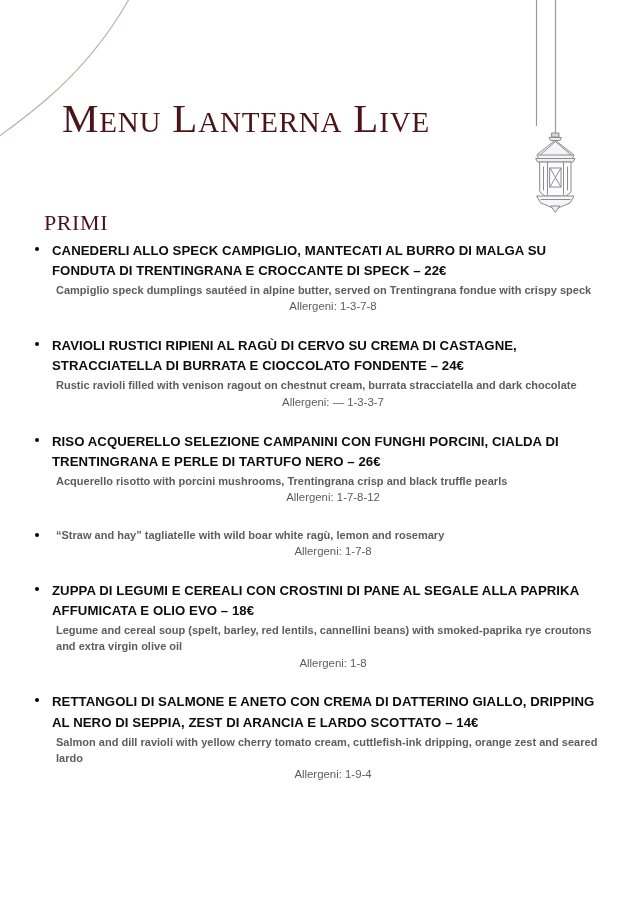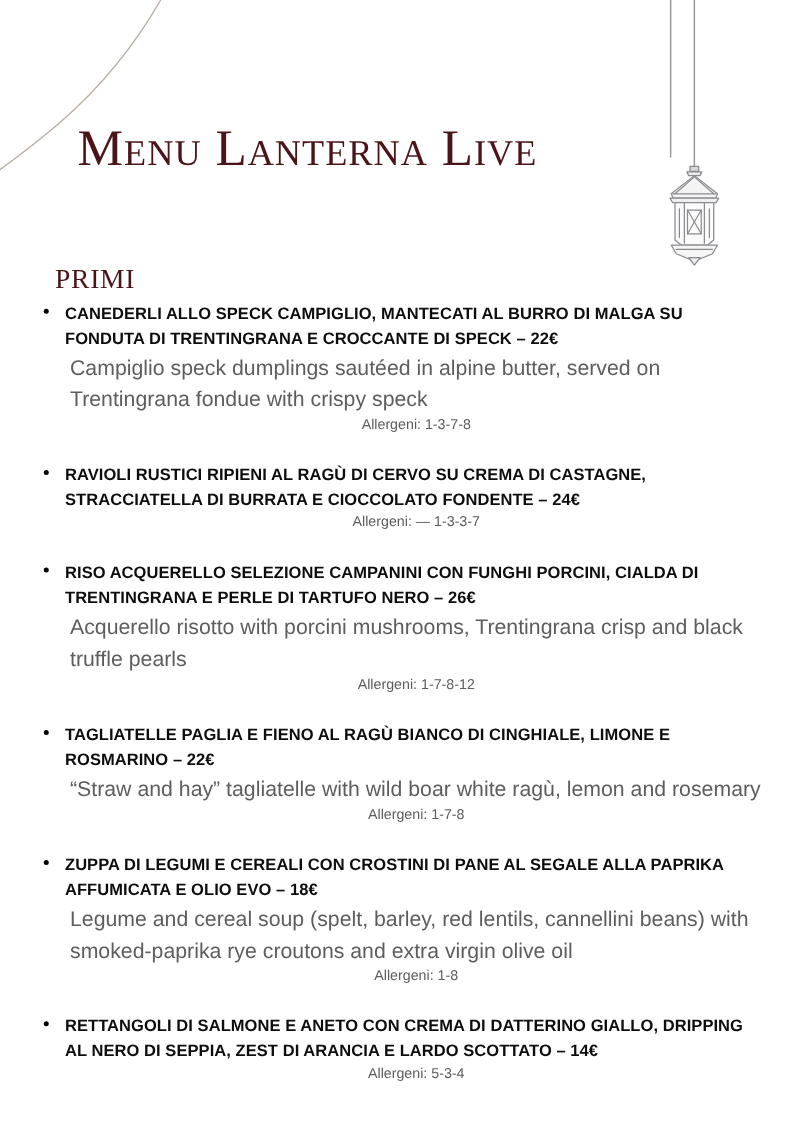--- a/index.html
+++ b/index.html
@@ -88,22 +88,22 @@
     font-size: 13.2px;
     font-weight: 700;
     color: #0d0d0d;
     line-height: 1.52;
     letter-spacing: 0.06px;
   }
 
   .item-desc {
     margin: 1px 0 0 4px;
     font-family: "Liberation Sans", sans-serif;
-    font-size: 17px;
-    font-weight: 400;
+    font-size: 11px;
+    font-weight: 700;
     color: #5d5d5d;
     line-height: 1.48;
     letter-spacing: 0.01px;
   }
 
   .item-allergens {
     margin: 0 0 0 4px;
     font-family: "Liberation Sans", sans-serif;
     font-size: 11.4px;
     font-weight: 400;
@@ -162,43 +162,44 @@
   <li class="menu-item">
     <span class="bullet"></span>
     <p class="item-title">CANEDERLI ALLO SPECK CAMPIGLIO, MANTECATI AL BURRO DI MALGA SU FONDUTA DI TRENTINGRANA E CROCCANTE DI SPECK – 22€</p>
     <p class="item-desc">Campiglio speck dumplings sautéed in alpine butter, served on Trentingrana fondue with crispy speck</p>
     <p class="item-allergens">Allergeni: 1-3-7-8</p>
   </li>
 
   <li class="menu-item">
     <span class="bullet"></span>
     <p class="item-title">RAVIOLI RUSTICI RIPIENI AL RAGÙ DI CERVO SU CREMA DI CASTAGNE, STRACCIATELLA DI BURRATA E CIOCCOLATO FONDENTE – 24€</p>
+    <p class="item-desc">Rustic ravioli filled with venison ragout on chestnut cream, burrata stracciatella and dark chocolate</p>
     <p class="item-allergens">Allergeni: — 1-3-3-7</p>
   </li>
 
   <li class="menu-item">
     <span class="bullet"></span>
     <p class="item-title">RISO ACQUERELLO SELEZIONE CAMPANINI CON FUNGHI PORCINI, CIALDA DI TRENTINGRANA E PERLE DI TARTUFO NERO – 26€</p>
     <p class="item-desc">Acquerello risotto with porcini mushrooms, Trentingrana crisp and black truffle pearls</p>
     <p class="item-allergens">Allergeni: 1-7-8-12</p>
   </li>
 
   <li class="menu-item">
     <span class="bullet"></span>
-    <p class="item-title">TAGLIATELLE PAGLIA E FIENO AL RAGÙ BIANCO DI CINGHIALE, LIMONE E ROSMARINO – 22€</p>
     <p class="item-desc">“Straw and hay” tagliatelle with wild boar white ragù, lemon and rosemary</p>
     <p class="item-allergens">Allergeni: 1-7-8</p>
   </li>
 
   <li class="menu-item">
     <span class="bullet"></span>
     <p class="item-title">ZUPPA DI LEGUMI E CEREALI CON CROSTINI DI PANE AL SEGALE ALLA PAPRIKA AFFUMICATA E OLIO EVO – 18€</p>
     <p class="item-desc">Legume and cereal soup (spelt, barley, red lentils, cannellini beans) with smoked-paprika rye croutons and extra virgin olive oil</p>
     <p class="item-allergens">Allergeni: 1-8</p>
   </li>
 
   <li class="menu-item">
     <span class="bullet"></span>
     <p class="item-title">RETTANGOLI DI SALMONE E ANETO CON CREMA DI DATTERINO GIALLO, DRIPPING AL NERO DI SEPPIA, ZEST DI ARANCIA E LARDO SCOTTATO – 14€</p>
-    <p class="item-allergens">Allergeni: 5-3-4</p>
+    <p class="item-desc">Salmon and dill ravioli with yellow cherry tomato cream, cuttlefish-ink dripping, orange zest and seared lardo</p>
+    <p class="item-allergens">Allergeni: 1-9-4</p>
   </li>
 
 </ul>
 
 </body></html>

